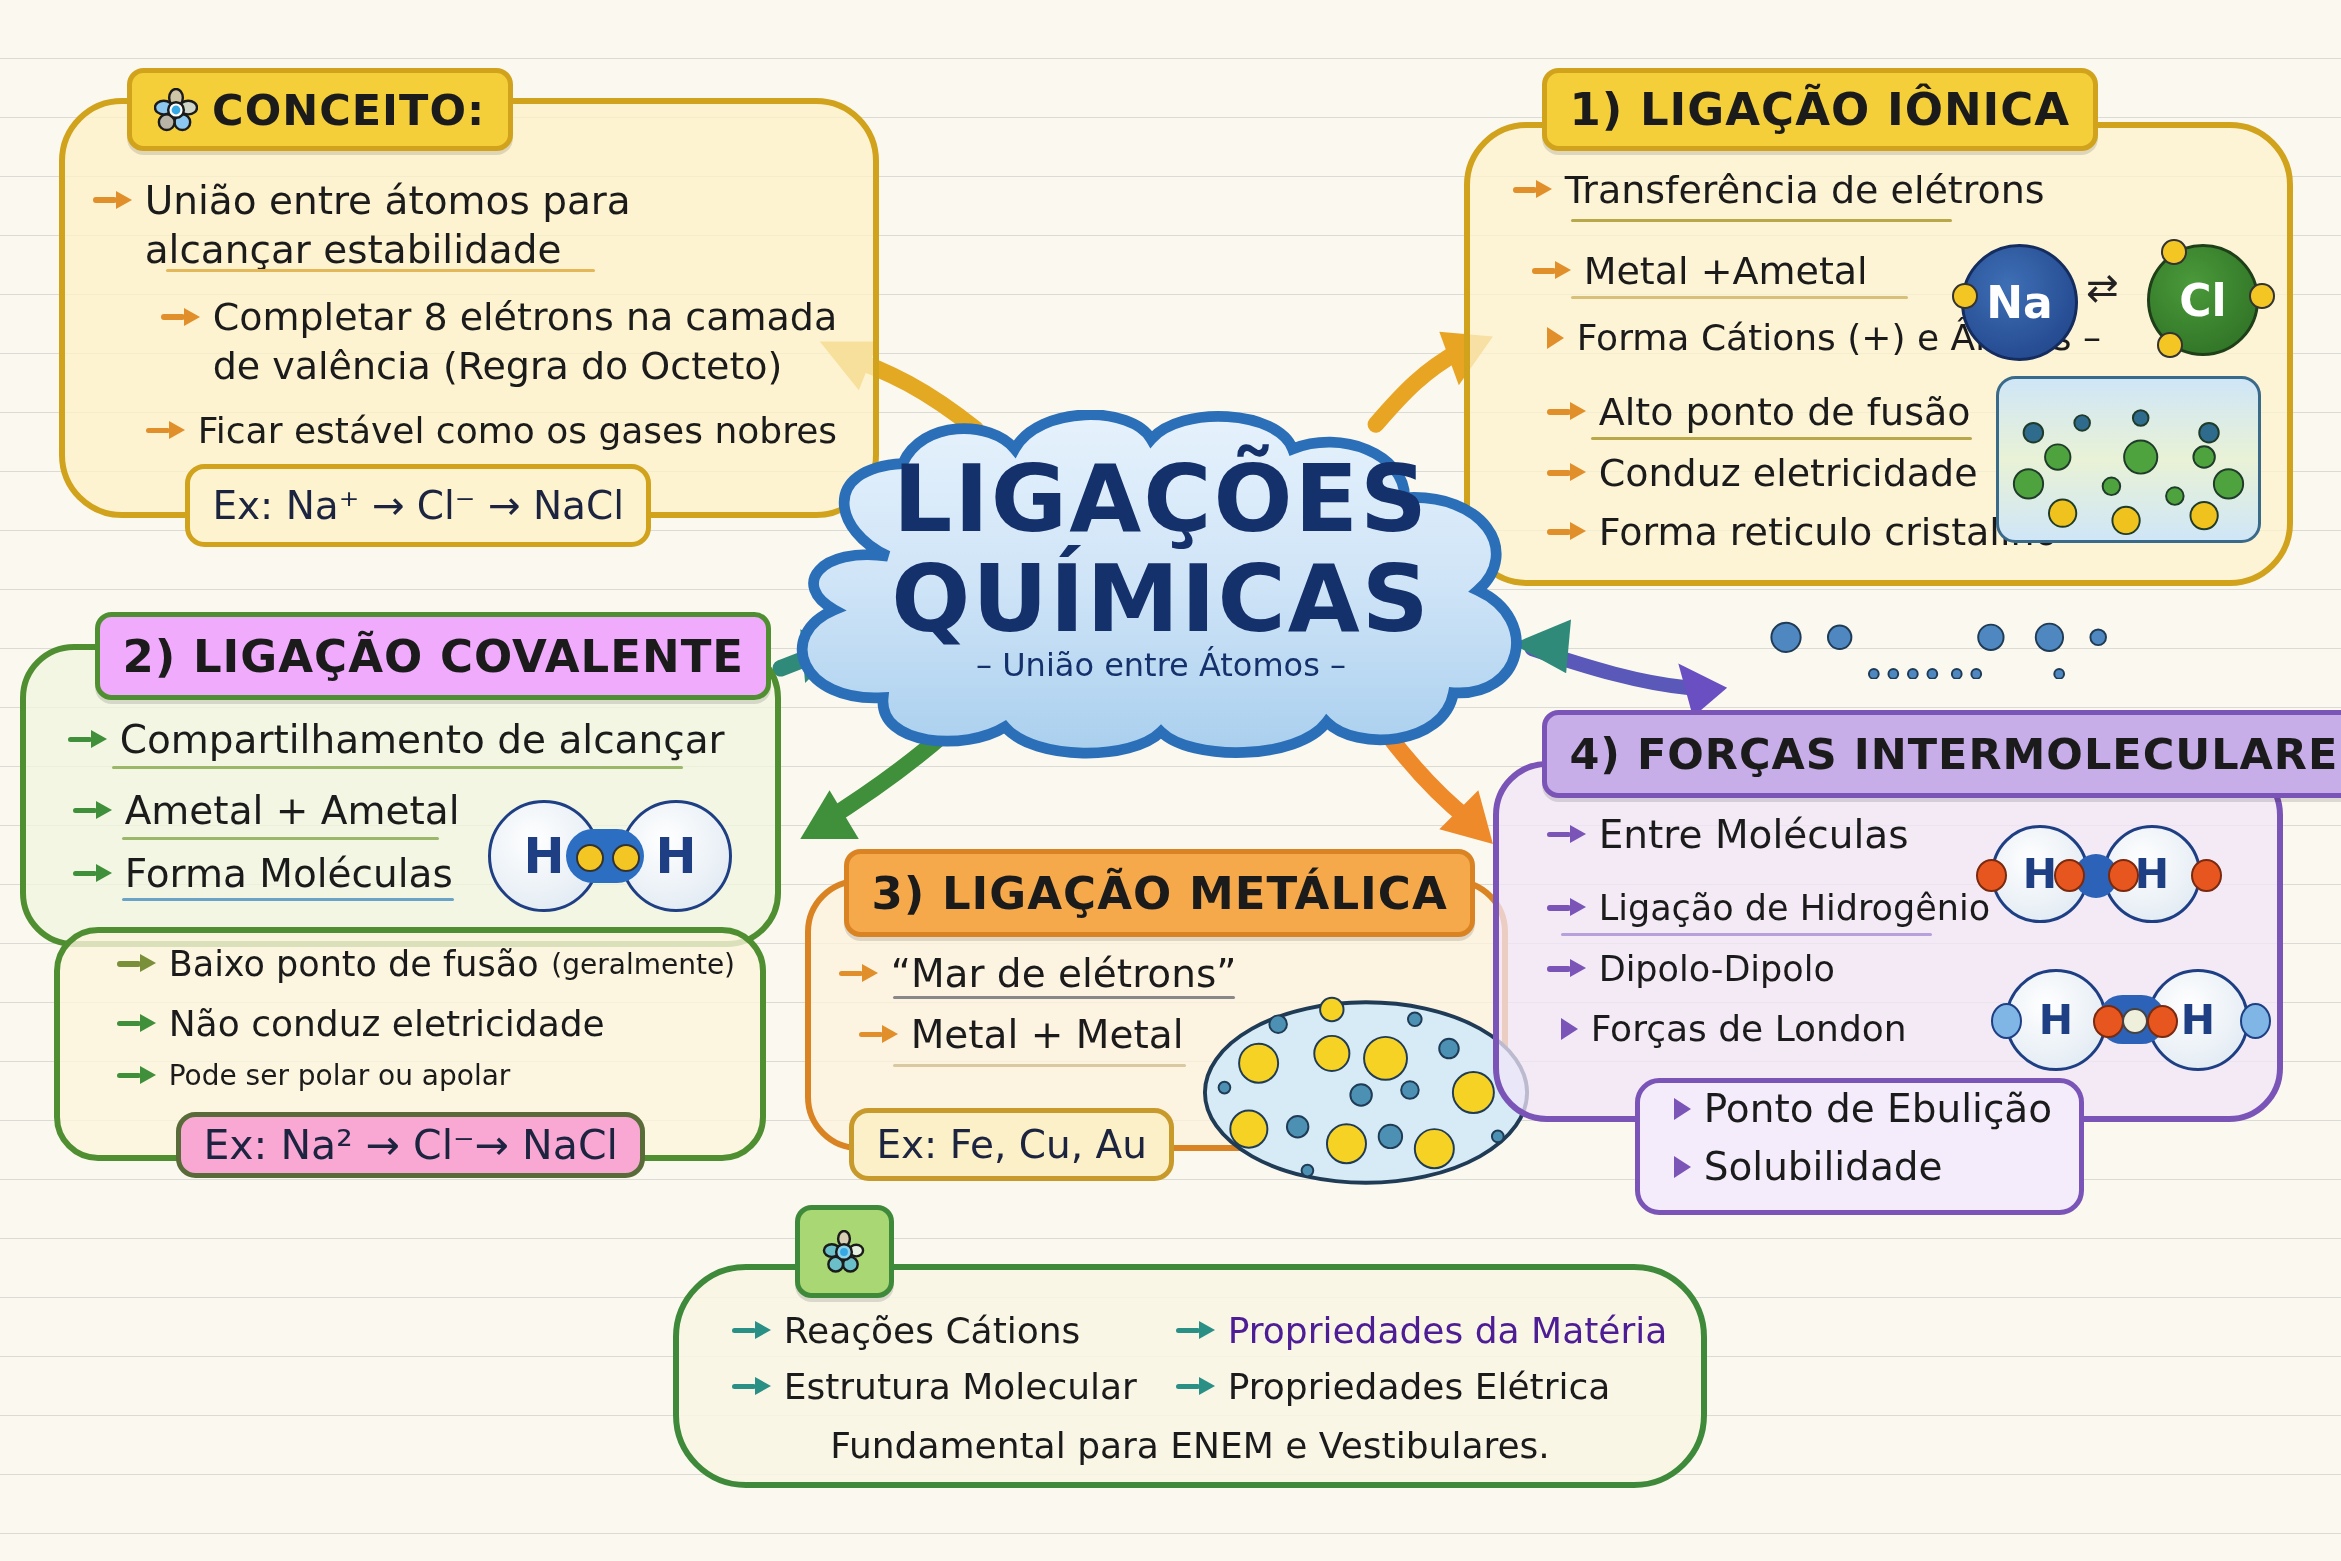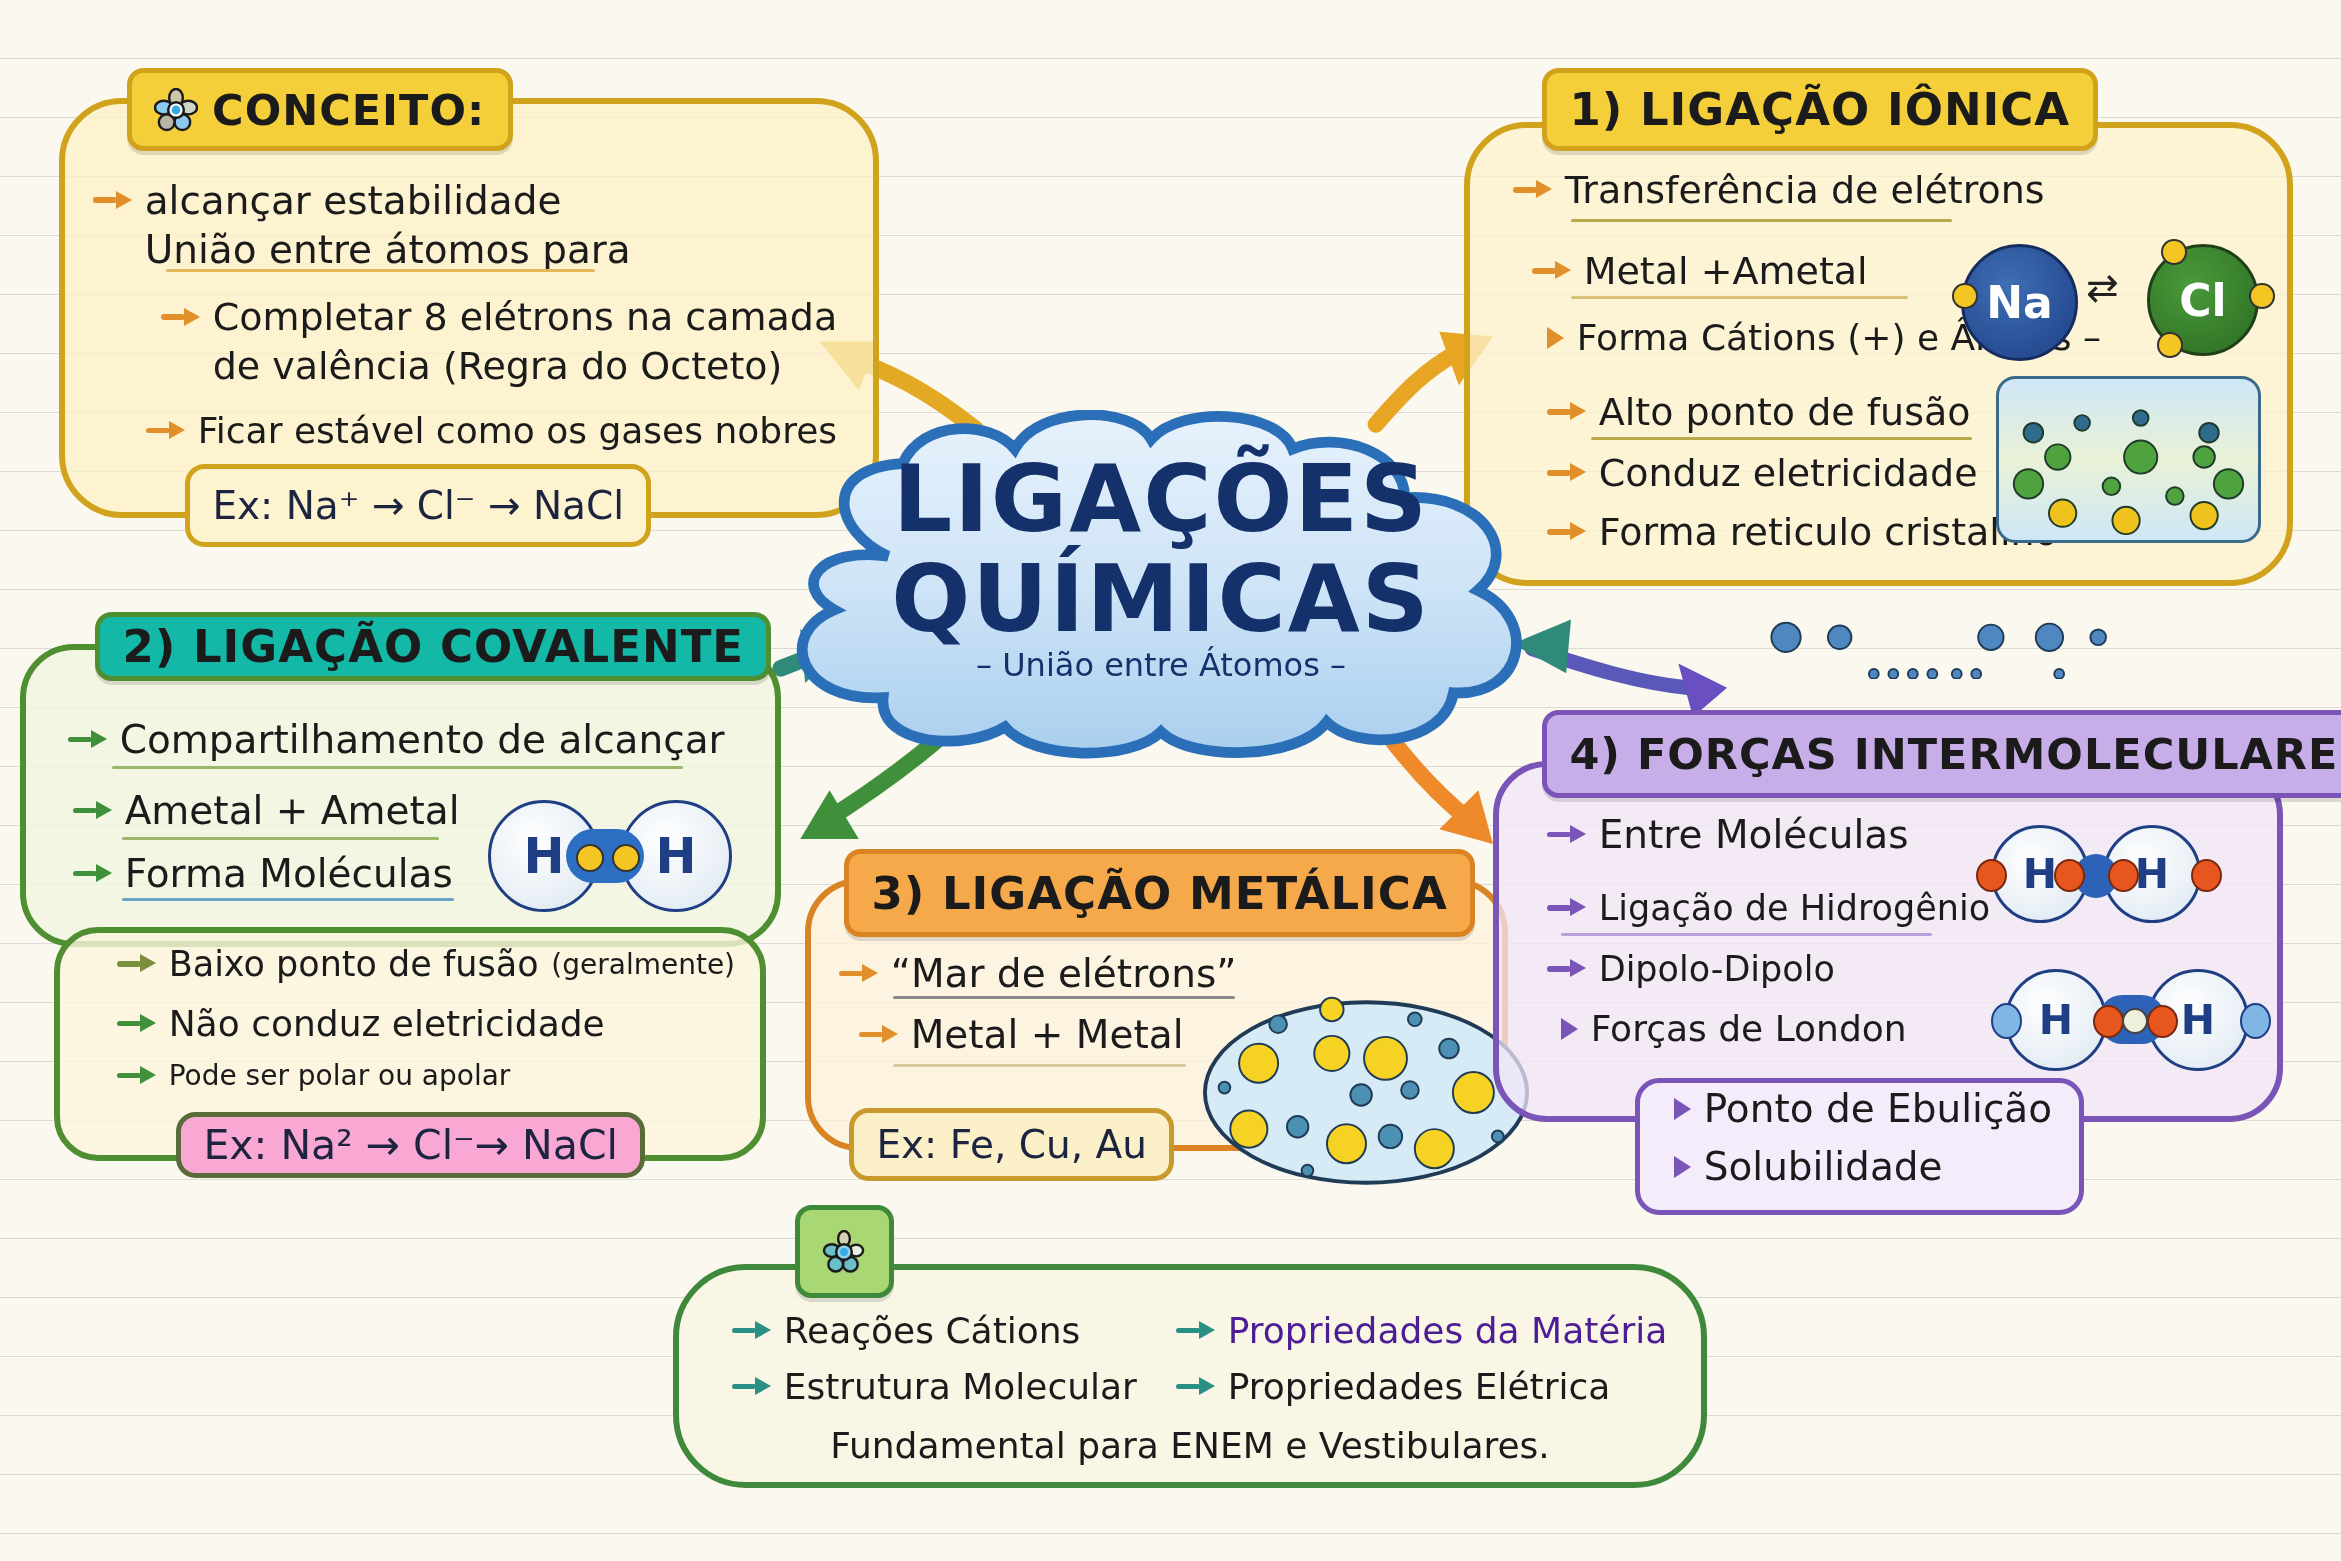--- a/index.html
+++ b/index.html
@@ -69,22 +69,22 @@
       <circle cx="45" cy="45" r="16" fill="#ffffff"></circle>
       <circle cx="45" cy="45" r="9" fill="#36a8e4" stroke="none"></circle>
         </g>
       </svg>
   </span>
   <span>CONCEITO:</span>
 </div>
 <div class="item" style="left:93px;top:176px;font-size:39px;color:#e08f2a;align-items:flex-start;">
   <span class="arrow-ic" style="margin-top:14.6px;"></span>
   <div style="color:#1b1b1b;line-height:49px;">
+    <div>União entre átomos para</div>
     <div>alcançar estabilidade</div>
-    <div>União entre átomos para</div>
   </div>
 </div>
 <div class="underline" style="left:166px;top:269px;width:429px;background:#e2b85a;"></div>
 <div class="item" style="left:161px;top:293px;font-size:38px;color:#e08f2a;align-items:flex-start;">
   <span class="arrow-ic" style="margin-top:14.6px;"></span>
   <div style="color:#1b1b1b;line-height:49px;">
     <div>Completar 8 elétrons na camada</div>
     <div>de valência (Regra do  Octeto)</div>
   </div>
 </div>
@@ -172,21 +172,21 @@
   <path d="M260 300 C 150 250, 120 120, 290 110 C 330 20, 470 20, 520 80 C 570 -10, 760 -10, 800 60 C 860 -10, 1060 0, 1090 80 C 1190 40, 1320 90, 1320 180 C 1480 170, 1560 290, 1470 370 C 1600 430, 1560 590, 1420 580 C 1400 690, 1220 700, 1160 640 C 1100 720, 880 720, 820 660 C 760 720, 560 720, 500 650 C 420 700, 240 690, 250 590 C 80 600, 30 460, 150 410 C 60 360, 120 280, 260 300 Z" fill="url(#cg)" stroke="#2a6fb8" stroke-width="22"></path>
 </svg>
 <div class="abs" style="left:761px;top:449px;width:800px;text-align:center;font-weight:bold;font-size:93px;line-height:100px;color:#15316b;letter-spacing:2px;">
   <div>LIGAÇÕES</div>
   <div>QUÍMICAS</div>
 </div>
 <div class="abs" style="left:761px;top:646px;width:800px;text-align:center;font-size:32px;color:#15316b;">– União entre Átomos –</div>
 
 <div class="box" style="left:19.5px;top:644px;width:761px;height:303px;border-color:#4f8f32;background:rgba(240,246,222,0.75);border-radius:54px;"></div>
 <div class="box" style="left:54px;top:927px;width:712px;height:234px;border-color:#4f8f32;background:rgba(253,245,220,0.8);border-radius:44px;"></div>
-<div class="tag" style="left:95px;top:612px;height:69px;background:#14b8a6;border-color:#4f8f32;font-size:45px;">
+<div class="tag" style="left:95px;top:612px;height:88px;background:#f0abfc;border-color:#4f8f32;font-size:45px;">
   <span>2) LIGAÇÃO COVALENTE</span>
 </div>
 <div class="item" style="left:68px;top:717px;font-size:39px;color:#3f8f3b;">
   <span class="arrow-ic"></span>
   <span style="color:#1b1b1b;">Compartilhamento de alcançar</span>
 </div>
 <div class="underline" style="left:112px;top:766px;width:571px;background:#9bb86a;"></div>
 <div class="item" style="left:73px;top:788px;font-size:39px;color:#3f8f3b;">
   <span class="arrow-ic"></span>
   <span style="color:#1b1b1b;">Ametal + Ametal</span>

